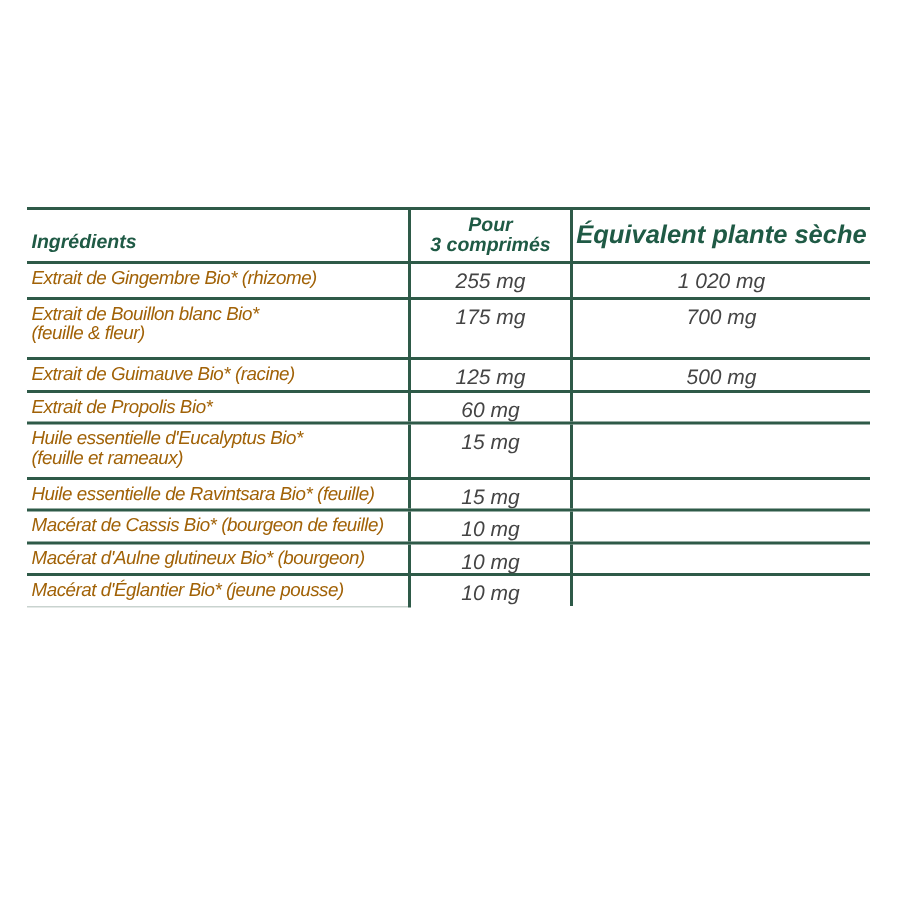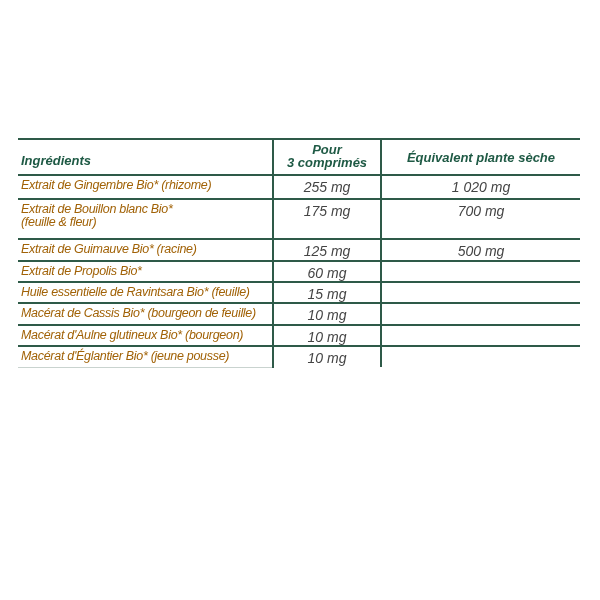--- a/index.html
+++ b/index.html
@@ -7,21 +7,21 @@
            font-family: "Liberation Sans", sans-serif; }
     .table-wrap { position: absolute; left: 18px; top: 138px; width: 562px; }
     table { border-collapse: collapse; width: 562px; table-layout: fixed; }
     col.c1 { width: 255px; } col.c2 { width: 108px; } col.c3 { width: 199px; }
     th, td { padding: 0; vertical-align: top; }
     thead tr { height: 36px; }
     thead th { border-top: 2px solid #2e5a48; border-bottom: 2px solid #2e5a48;
                color: #1f5a45; font-style: italic; font-weight: bold; }
     th.h1 { text-align: left; font-size: 13px; padding-left: 3px; vertical-align: middle; padding-top: 6px; }
     th.h2 { text-align: center; font-size: 13px; line-height: 13px; padding-top: 3px; }
-    th.h3 { text-align: center; font-size: 13px; vertical-align: middle; padding-top: 0; }
+    th.h3 { text-align: center; font-size: 17px; vertical-align: middle; padding-top: 0; }
     td { border-bottom: 2px solid #2e5a48; font-size: 12px; font-style: italic; }
     td.name { color: #a16207; font-family: "Liberation Sans", sans-serif; letter-spacing: -0.3px;
               padding-left: 3px; padding-top: 3px; line-height: 13px; font-size: 12.5px; transform-origin: left; }
     td.qty, td.eq { color: #444; text-align: center; font-size: 14px; padding-top: 3px; }
     .vline { border-left: 2px solid #2e5a48; }
     tr.last td { border-bottom: none; }
     tr.last td.name { border-bottom: 1px solid #c9d3cf; }
   </style>
 </head>
 <body>
@@ -60,20 +60,28 @@
       <tr style="height:22px">
         <td class="name">Extrait de Guimauve Bio* (racine)</td>
         <td class="qty vline">125 mg</td>
         <td class="eq vline">500 mg</td>
       </tr>
       <tr style="height:21px">
         <td class="name">Extrait de Propolis Bio*</td>
         <td class="qty vline">60 mg</td>
         <td class="eq vline"></td>
       </tr>
+      <tr style="height:37px">
+        <td class="name">
+          <div>Huile essentielle d'Eucalyptus Bio*</div>
+          <div>(feuille et rameaux)</div>
+        </td>
+        <td class="qty vline">15 mg</td>
+        <td class="eq vline"></td>
+      </tr>
       <tr style="height:21px">
         <td class="name">Huile essentielle de Ravintsara Bio* (feuille)</td>
         <td class="qty vline">15 mg</td>
         <td class="eq vline"></td>
       </tr>
       <tr style="height:22px">
         <td class="name">Macérat de Cassis Bio* (bourgeon de feuille)</td>
         <td class="qty vline">10 mg</td>
         <td class="eq vline"></td>
       </tr>

